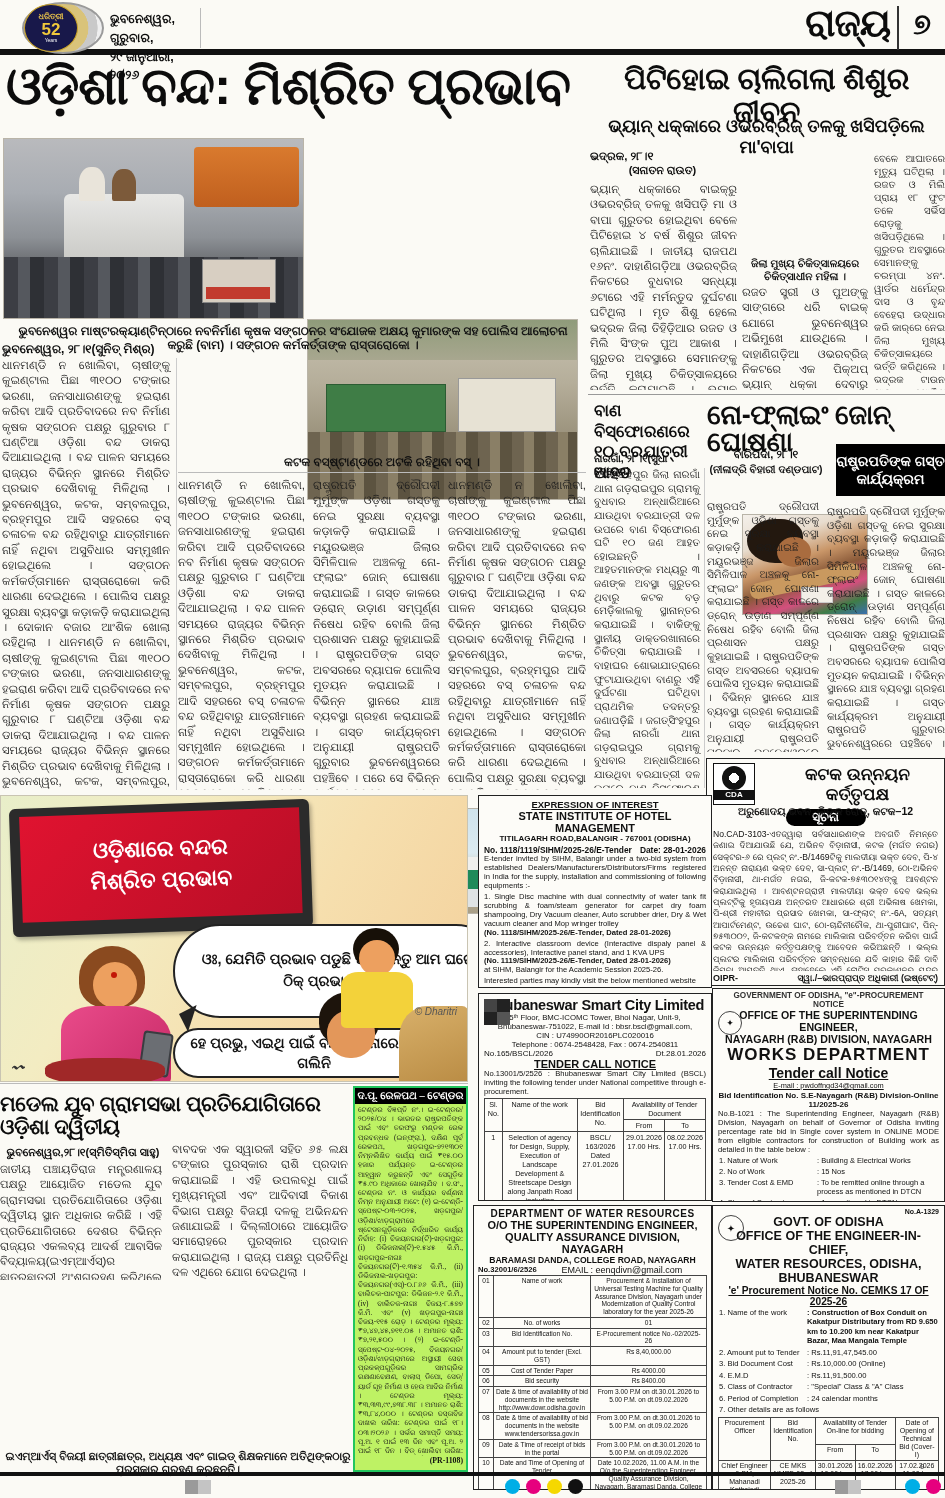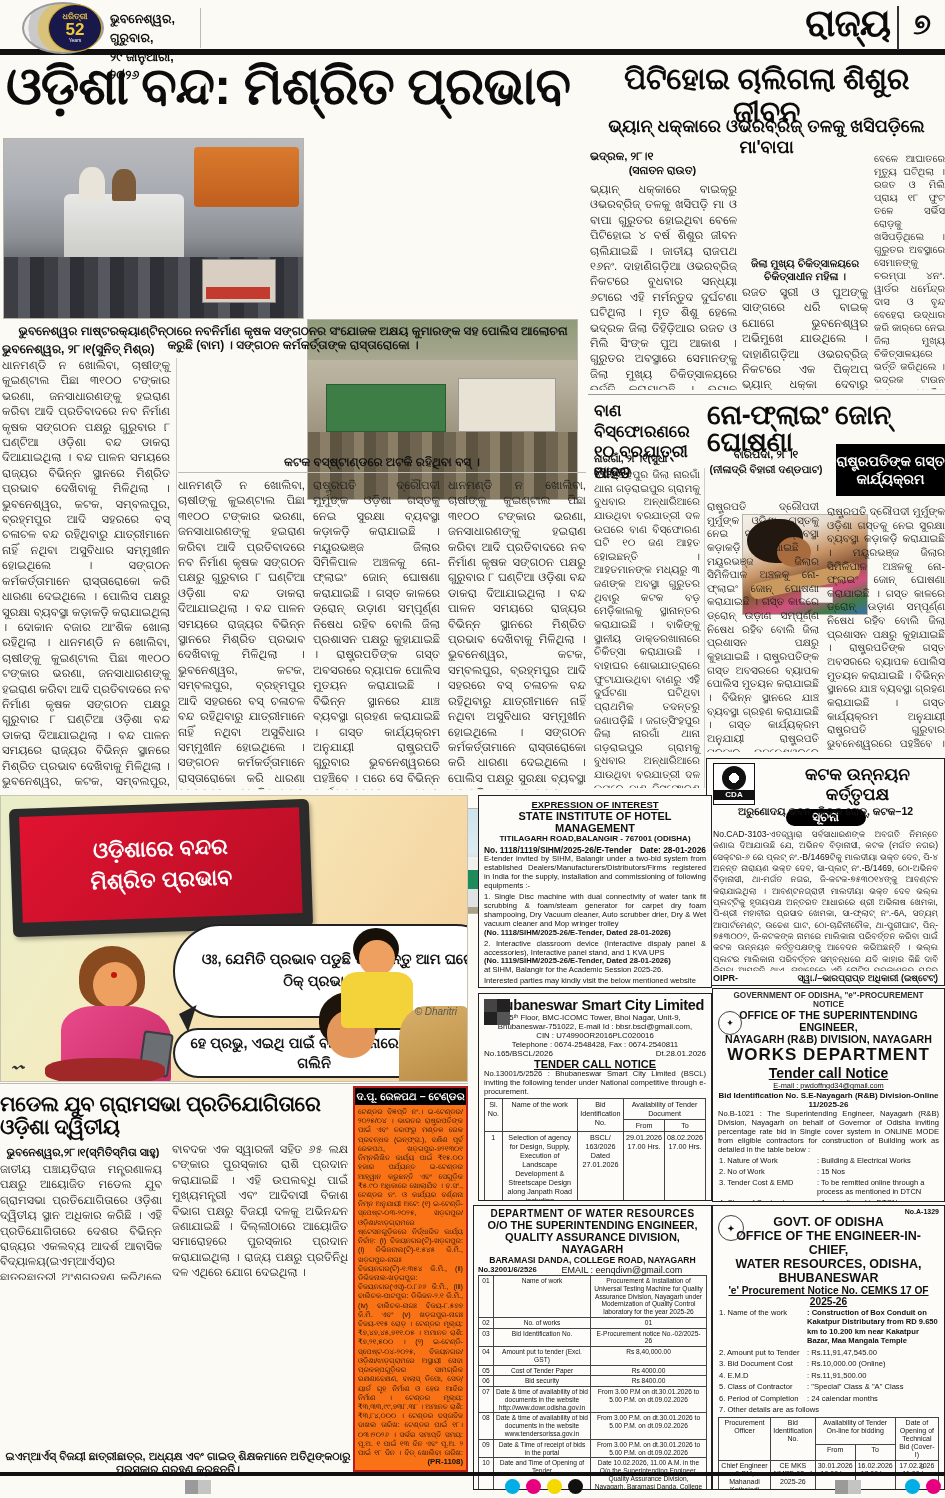--- a/index.html
+++ b/index.html
@@ -9,36 +9,36 @@
   .b{font-weight:bold;}
   .ctr{text-align:center;}
   .jus{text-align:justify;}
   .col{font-size:11.5px;line-height:1.34;text-align:justify;overflow:hidden;color:#1c1c1c;}
   .colsm{font-size:10.5px;line-height:1.3;text-align:justify;overflow:hidden;color:#1c1c1c;}
   .cap{font-weight:bold;font-size:12px;color:#111;}
   .rule-v{background:#bbb;width:1px;}
   .rule-h{background:#999;height:1px;}
   .blackbar{background:#000;}
   .notice{border:1.5px solid #222;background:#fdfcf8;box-sizing:border-box;overflow:hidden;}
-  .notice2{border:2px solid #b91c1c;background:#f97316;box-sizing:border-box;overflow:hidden;}
+  .notice2{border:2px solid #22c55e;background:#bef264;box-sizing:border-box;overflow:hidden;font-family:Liberation Serif, serif;}
   .nt{line-height:1.18;}
   table.nt-table{border-collapse:collapse;width:100%;}
   table.nt-table td,table.nt-table th{border:1px solid #444;padding:1px 2px;vertical-align:top;text-align:center;font-weight:normal;}
   .photo{overflow:hidden;position:relative;border:1px solid #b9b4a8;box-sizing:border-box;}
   .headline-main{font-weight:900;letter-spacing:-1px;color:#0c0c0c;}
   .odia-b{font-weight:bold;color:#0c0c0c;}
   .u{text-decoration:underline;}
 </style>
 </head>
 <body>
 
 <div id="page">
 
   <div class="abs" style="left:0;top:49px;width:945px;height:6px;background:#111;"></div>
-  <div class="abs" style="left:22px;top:2px;width:82px;height:52px;border-radius:50%;background:radial-gradient(circle at 50% 50%, #d9c37a 0 55%, #c9c9c9 56% 75%, #efefef 76% 100%);border:2px solid #9a9a9a;box-sizing:border-box;display:flex;align-items:center;justify-content:flex-end;">
+  <div class="abs" style="left:22px;top:2px;width:82px;height:52px;border-radius:50%;background:radial-gradient(circle at 50% 50%, #d9c37a 0 55%, #c9c9c9 56% 75%, #efefef 76% 100%);border:2px solid #9a9a9a;box-sizing:border-box;display:flex;align-items:center;justify-content:flex-start;">
     <div style="width:52px;height:46px;border-radius:50%;background:#18184a;display:flex;flex-direction:column;align-items:center;justify-content:center;border:1px solid #c9a227;">
       <div style="font-size:8px;color:#e8c24a;font-weight:bold;line-height:1;">ଧରିତ୍ରୀ</div>
       <div style="font-size:17px;color:#f0c93c;font-weight:900;line-height:1;">52</div>
       <div style="font-size:5px;color:#fff;line-height:1;">Years</div>
     </div>
   </div>
   <div class="abs odia-b" style="left:110px;top:10px;width:88px;font-size:12.5px;line-height:1.5;">
     <div>ଭୁବନେଶ୍ୱର, ଗୁରୁବାର,</div>
     <div>୨୯ ଜାନୁଆରୀ, ୨୦୨୬</div>
   </div>

